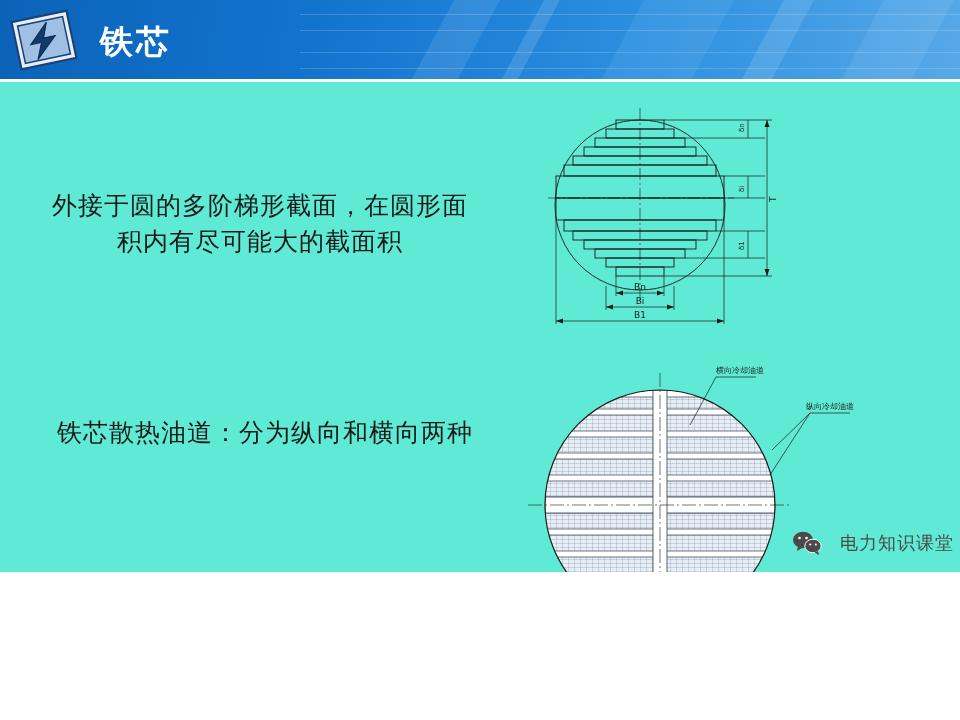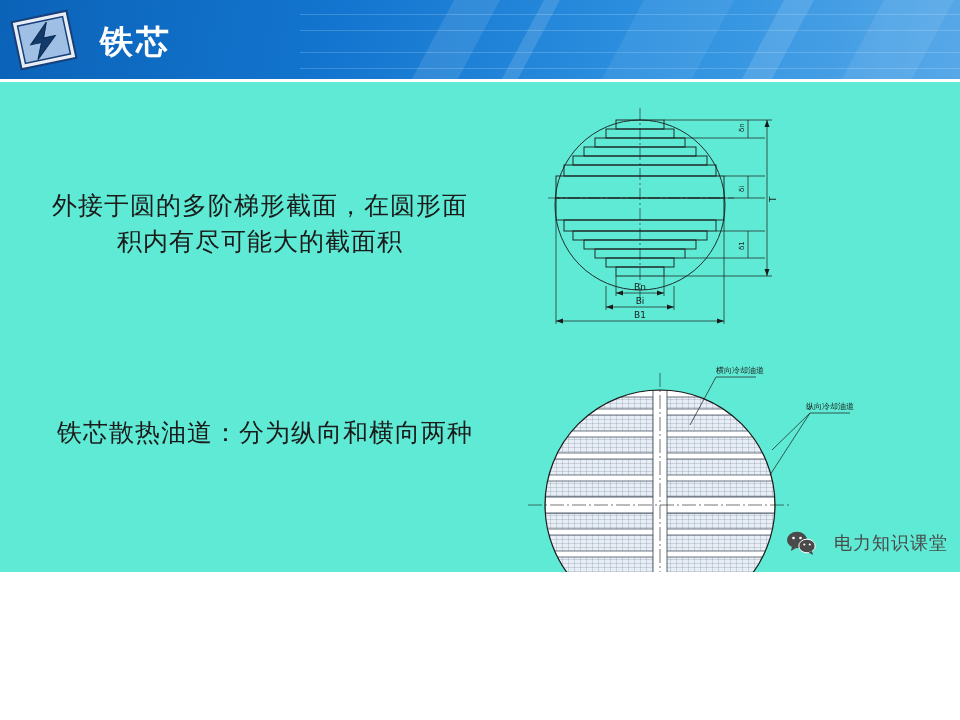--- a/index.html
+++ b/index.html
@@ -93,21 +93,21 @@
   
   .figure {
     position: absolute;
   }
   #fig-step { left: 520px; top: 100px; width: 310px; height: 250px; }
   #fig-duct { left: 520px; top: 355px; width: 350px; height: 290px; }
 
   
   .footer-mark {
     position: absolute;
-    right: 12px;
+    right: 6px;
     bottom: 16px;
     display: flex;
     align-items: center;
     gap: 18px;
   }
   .footer-mark .wx-icon {
     width: 30px; height: 26px;
   }
   .footer-mark .wx-text {
     color: #4a4a4a;

